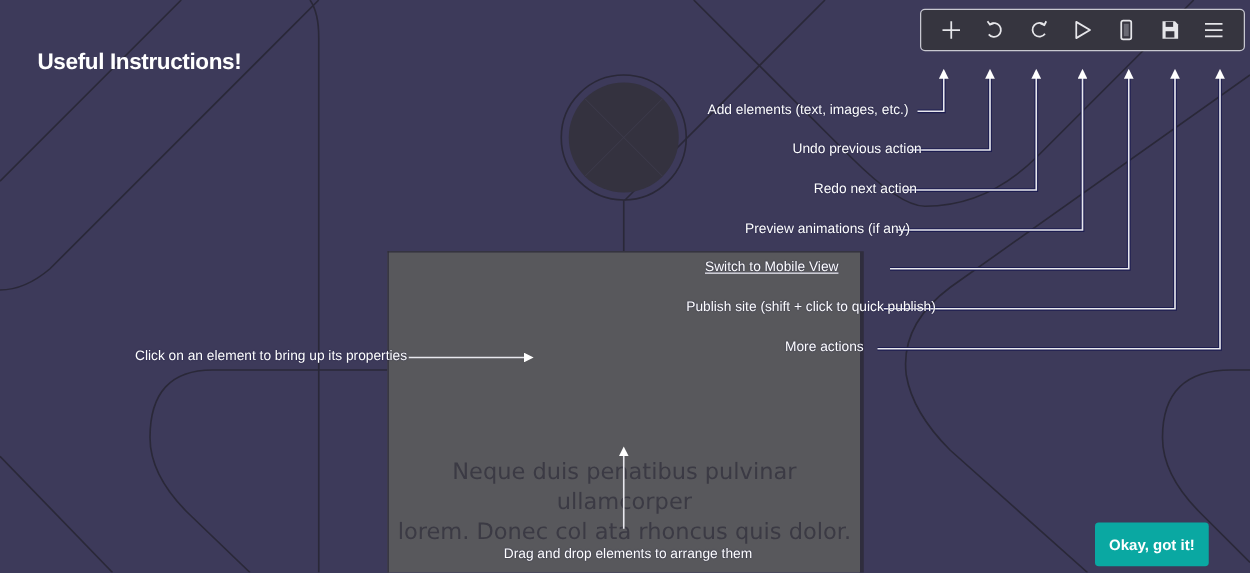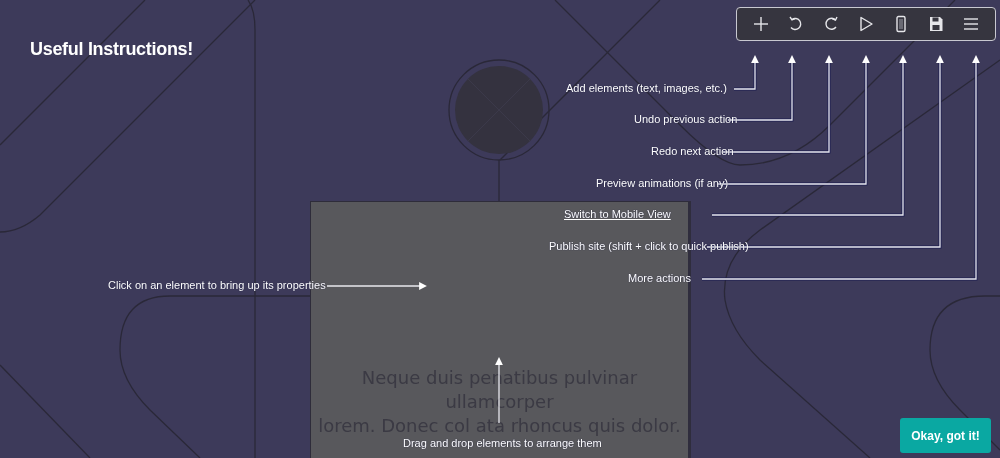--- a/index.html
+++ b/index.html
@@ -62,21 +62,21 @@
   .label {
     position: absolute;
     font-size: 11px; color: #ffffff;
     white-space: nowrap;
     text-shadow: 0 0 1px #1a1a40;
   }
 
   .overlay-svg { position: absolute; left: 0; top: 0; width: 1000px; height: 458px; pointer-events: none; }
 
   .ok-btn {
-    position: absolute; left: 900px; top: 418px; width: 91px; height: 35px;
+    position: absolute; left: 876px; top: 418px; width: 91px; height: 35px;
     background: #0aa8a2;
     border-radius: 3px;
     color: #ffffff; font-weight: bold; font-size: 12px;
     display: flex; align-items: center; justify-content: center;
     border: none; cursor: pointer;
     font-family: "Liberation Sans", sans-serif;
   }
 </style>
 </head>
 <body>

